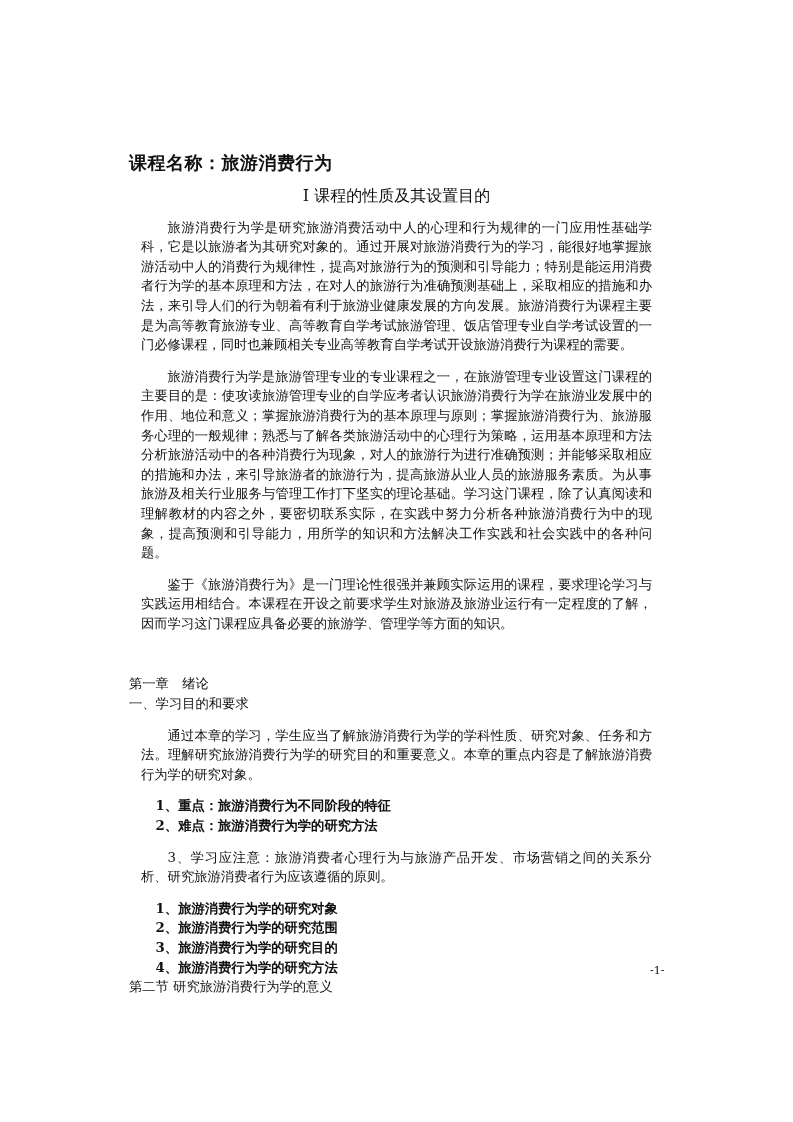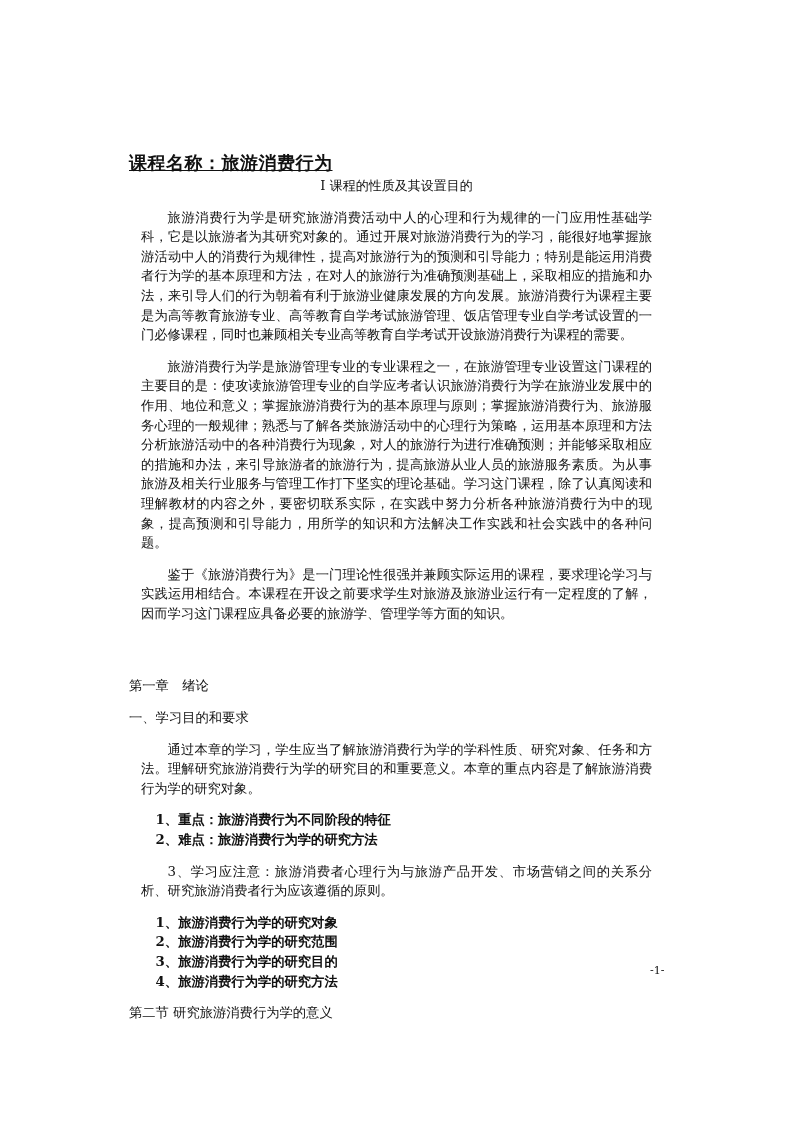--- a/index.html
+++ b/index.html
@@ -9,34 +9,33 @@
     color: #111;
   }
   .page {
     position: absolute; left: 129px; top: 150px; width: 535px;
   }
   .title-row {
     display: flex; justify-content: space-between; align-items: baseline;
     font-family: "DejaVu Sans", "Liberation Sans", sans-serif;
     font-weight: bold; font-size: 18px; height: 26px; line-height: 26px;
     letter-spacing: 0.5px;
-    text-decoration: underline;
   }
   .section-title {
-    text-align: center; font-size: 13px; line-height: 19.6px; height: 19.6px;
-    margin-top: 0;
+    text-align: center; font-size: 16px; line-height: 19.6px; height: 19.6px;
+    margin-top: 10px;
   }
   p, .line {
     margin: 12px; font-size: 13.3px; line-height: 19.6px;
     text-align: justify; text-justify: inter-character;
   }
   p.indent { text-indent: 2em; }
   .gap { height: 29px; }
   .item { padding-left: 2em; font-size: 13.3px; line-height: 19.6px; font-weight: bold; }
-  .heading { font-size: 13.3px; line-height: 19.6px; margin-top: 12px; }
+  .heading { font-size: 13.3px; line-height: 19.6px; }
   .page-number {
     position: absolute; left: 650px; top: 964px; font-size: 11px;
     font-family: "DejaVu Serif", serif;
   }
 </style>
 </head>
 <body>
 
 <div class="page">
   <div class="title-row">

